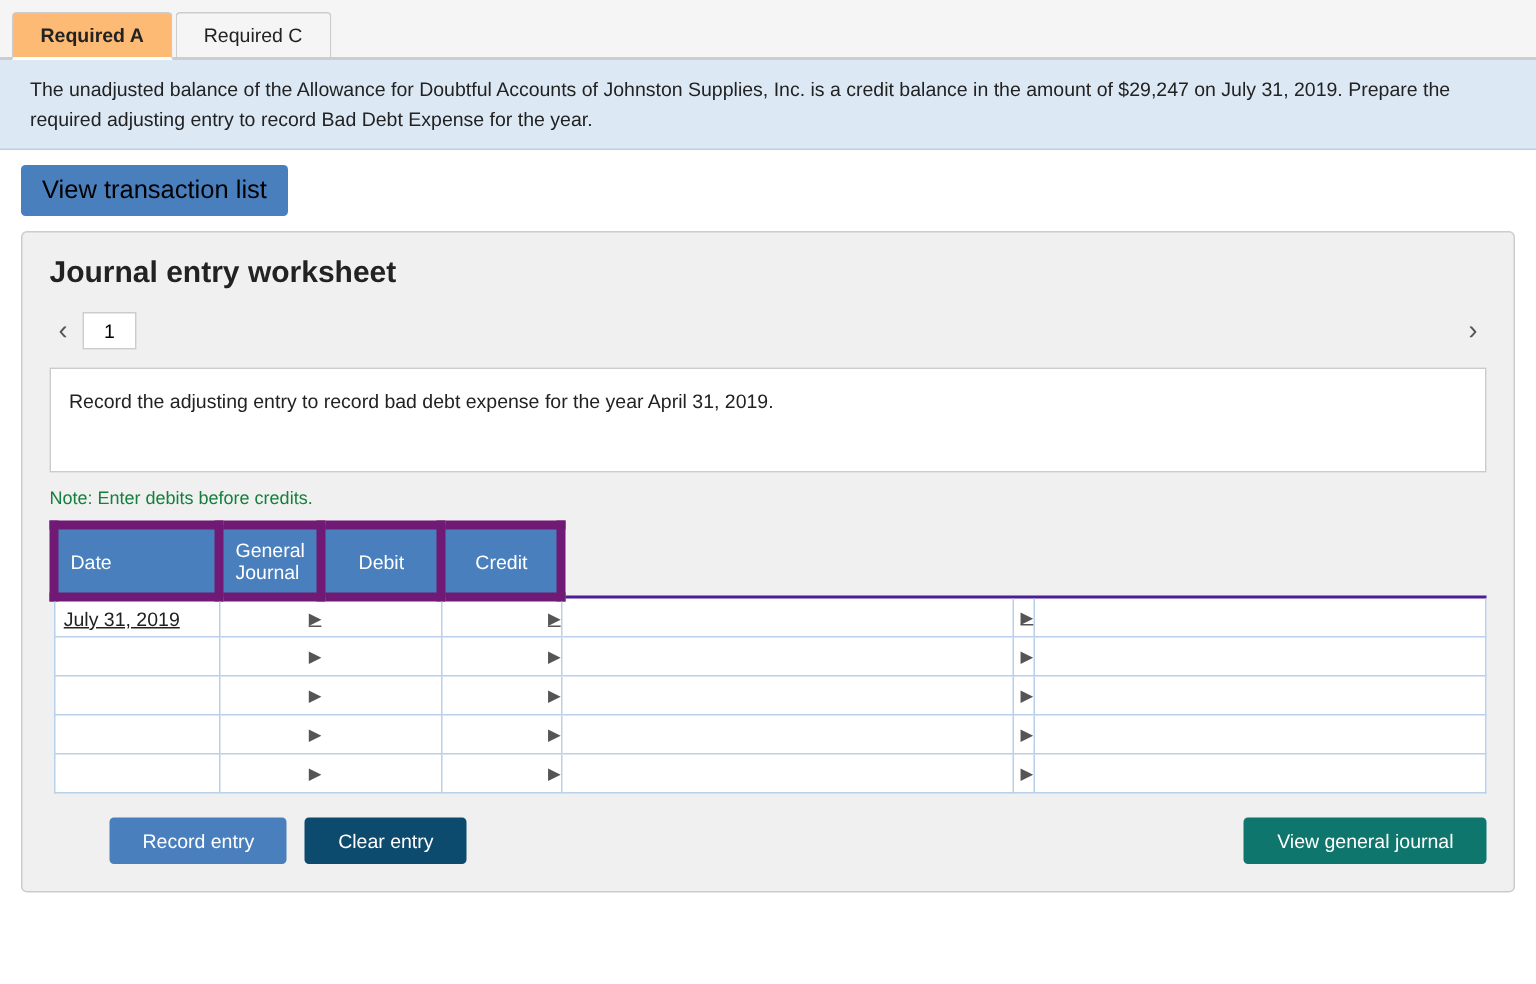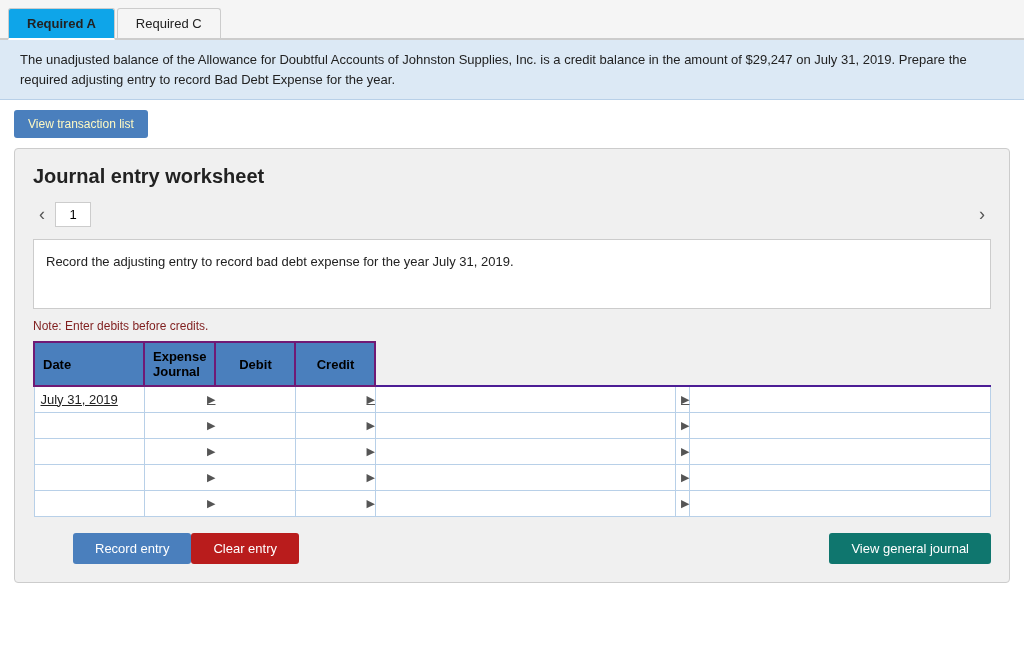--- a/index.html
+++ b/index.html
@@ -22,45 +22,45 @@
       padding: 7px 18px;
       border: 1px solid #ccc;
       border-bottom: none;
       background: #f5f5f5;
       cursor: pointer;
       margin-right: 2px;
       font-size: 13px;
       border-radius: 3px 3px 0 0;
     }
     .tab.active {
-      background: #0ea5e9;
+      background: #fdba74;
       border-bottom: 2px solid #fff;
       margin-bottom: -2px;
       font-weight: bold;
     }
 
     
     .info-box {
       background: #dce9f5;
       padding: 10px 20px;
       font-size: 13px;
       line-height: 1.5;
       border-bottom: 1px solid #b8d0e8;
     }
 
     
     .view-transaction-btn {
       display: inline-block;
       margin: 10px 14px;
       background: #4a7fbd;
-      color: #fef9c3;
+      color: #000000;
       padding: 7px 14px;
       border: none;
       cursor: pointer;
-      font-size: 12px;
+      font-size: 17px;
       border-radius: 3px;
     }
 
     
     .worksheet-container {
       margin: 0 14px 14px 14px;
       background: #f0f0f0;
       border: 1px solid #ccc;
       border-radius: 4px;
       padding: 16px 18px 18px 18px;
@@ -105,39 +105,39 @@
       border: 1px solid #ccc;
       padding: 12px;
       margin-bottom: 10px;
       font-size: 13px;
       line-height: 1.5;
       min-height: 70px;
     }
 
     
     .note {
-      color: #7f1d1d;
+      color: #15803d;
       font-size: 12px;
       margin-bottom: 8px;
     }
 
     
     .journal-table {
       width: 100%;
       border-collapse: collapse;
       font-size: 13px;
       margin-bottom: 16px;
     }
     .journal-table th {
       background: #4a7fbd;
-      color: #000000;
+      color: #ffffff;
       padding: 6px 8px;
       text-align: center;
-      border: 2px solid #701a75;
-      font-weight: bold;
+      border: 6px solid #701a75;
+      font-weight: normal;
     }
     .journal-table th.date-col { width: 110px; text-align: left; }
     .journal-table th.journal-col { text-align: left; }
     .journal-table th.debit-col { width: 80px; }
     .journal-table th.credit-col { width: 80px; }
 
     .journal-table td {
       background: #fff;
       border: 1px solid #b8d0e8;
       padding: 0;
@@ -164,33 +164,33 @@
       font-size: 11px;
       vertical-align: middle;
     }
     .journal-table td.journal-entry-cell {
       border-left: none;
     }
 
     
     .buttons-row {
       display: flex;
-      gap: 0;
+      gap: 12px;
       padding-left: 40px;
     }
     .action-btn {
       padding: 8px 22px;
       border: none;
       cursor: pointer;
       font-size: 13px;
       border-radius: 3px;
       color: #fff;
     }
     .record-btn { background: #4a7fbd; }
-    .clear-btn { background: #b91c1c; }
+    .clear-btn { background: #0c4a6e; }
     .view-journal-btn { background: #0f766e; margin-left: auto; }
   </style>
 </head>
 <body>
 
 
 
 
 <div class="tabs">
   <div class="tab active">Required A</div>
@@ -210,30 +210,30 @@
 
   <div class="worksheet-title">Journal entry worksheet</div>
 
   <div class="navigator">
     <button class="nav-btn">‹</button>
     <input class="page-box" type="text" value="1" style="">
     <button class="nav-btn nav-right">›</button>
   </div>
 
   <div class="description-box">
-    <span>Record the adjusting entry to record bad debt expense for the year July 31, 2019.</span>
+    <span>Record the adjusting entry to record bad debt expense for the year April 31, 2019.</span>
   </div>
 
   <div class="note">Note: Enter debits before credits.</div>
 
   <table class="journal-table">
     <thead>
       <tr>
         <th class="date-col">Date</th>
-        <th class="journal-col">Expense Journal</th>
+        <th class="journal-col">General Journal</th>
         <th class="debit-col">Debit</th>
         <th class="credit-col">Credit</th>
       </tr>
     </thead>
     <tbody id="journal-tbody">
     <tr class="first-row">
           <td class="date-cell">July 31, 2019</td>
           <td class="arrow-cell">▶</td>
           <td class="journal-entry-cell"><input type="text" style=""></td>
           <td class="arrow-cell">▶</td>

